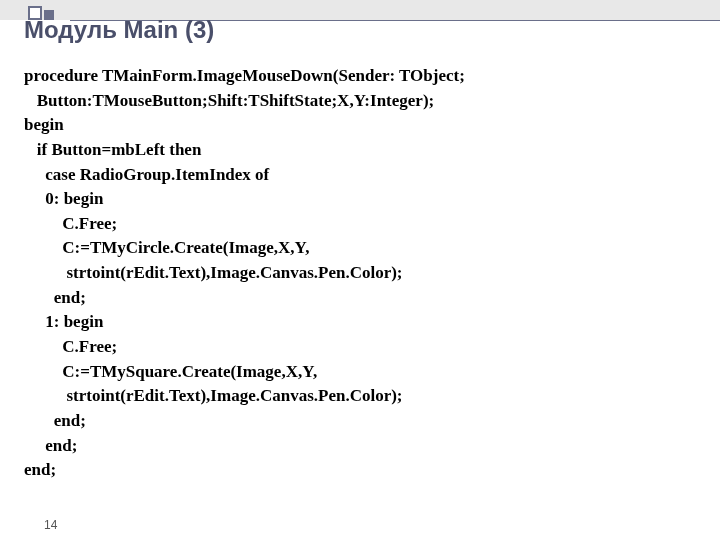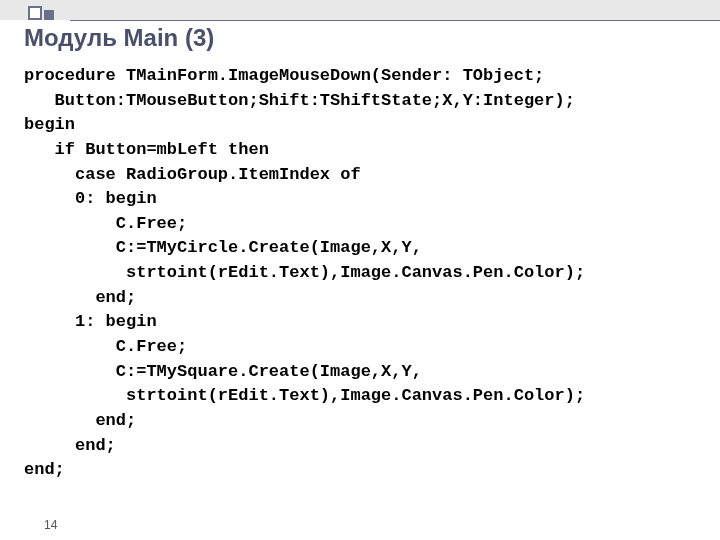--- a/index.html
+++ b/index.html
@@ -41,31 +41,31 @@
   .thin-line {
     position: absolute;
     top: 20px;
     left: 70px;
     width: 650px;
     height: 1px;
     background: #6a6f8a;
   }
   .title {
     position: absolute;
-    top: 24px;
+    top: 16px;
     left: 24px;
     font-size: 24px;
     font-weight: bold;
     color: #4a4f6a;
   }
   .code {
     position: absolute;
     top: 64px;
     left: 24px;
-    font-family: Liberation Mono, monospace;
+    font-family: Liberation Serif, serif;
     font-size: 17px;
     font-weight: bold;
     color: #000;
     line-height: 1.45;
     white-space: pre;
   }
   .pagenum {
     position: absolute;
     bottom: 8px;
     left: 44px;

